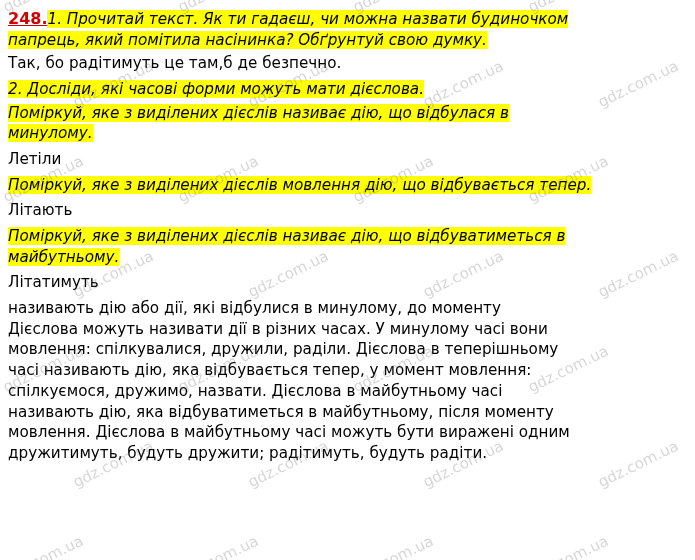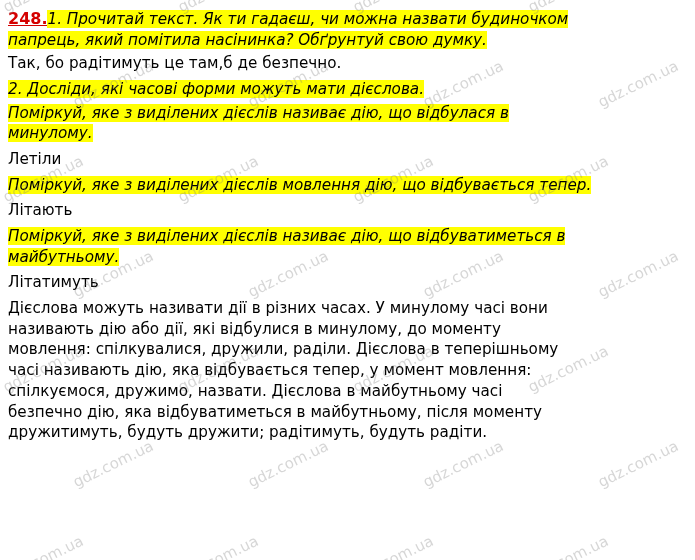--- a/index.html
+++ b/index.html
@@ -142,26 +142,27 @@
       <span class="hl ital">майбутньому.</span>
     </div>
 
     <div class="gap-md"></div>
 
     <div class="line">Літатимуть</div>
 
     <div class="gap-md"></div>
 
     <div class="para">
+      <div class="plain-line">називають дію або дії, які відбулися в минулому, до моменту</div>
       <div class="plain-line">Дієслова можуть називати дії в різних часах. У минулому часі вони</div>
-      <div class="plain-line">називають дію або дії, які відбулися в минулому, до моменту</div>
       <div class="plain-line">мовлення: спілкувалися, дружили, раділи. Дієслова в теперішньому</div>
       <div class="plain-line">часі називають дію, яка відбувається тепер, у момент мовлення:</div>
       <div class="plain-line">спілкуємося, дружимо, назвати. Дієслова в майбутньому часі</div>
-      <div class="plain-line">безпечно дію, яка відбуватиметься в майбутньому, після моменту</div>
+      <div class="plain-line">називають дію, яка відбуватиметься в майбутньому, після моменту</div>
+      <div class="plain-line">мовлення. Дієслова в майбутньому часі можуть бути виражені одним</div>
       <div class="plain-line">дружитимуть, будуть дружити; радітимуть, будуть радіти.</div>
     </div>
 
   </div>
 
   <div class="wm-layer" id="wm-layer">
       <span class="wm" style="left: 0px; top: 0px;">gdz.com.ua</span>
       <span class="wm" style="left: 175px; top: 0px;">gdz.com.ua</span>
       <span class="wm" style="left: 350px; top: 0px;">gdz.com.ua</span>
       <span class="wm" style="left: 525px; top: 0px;">gdz.com.ua</span>

